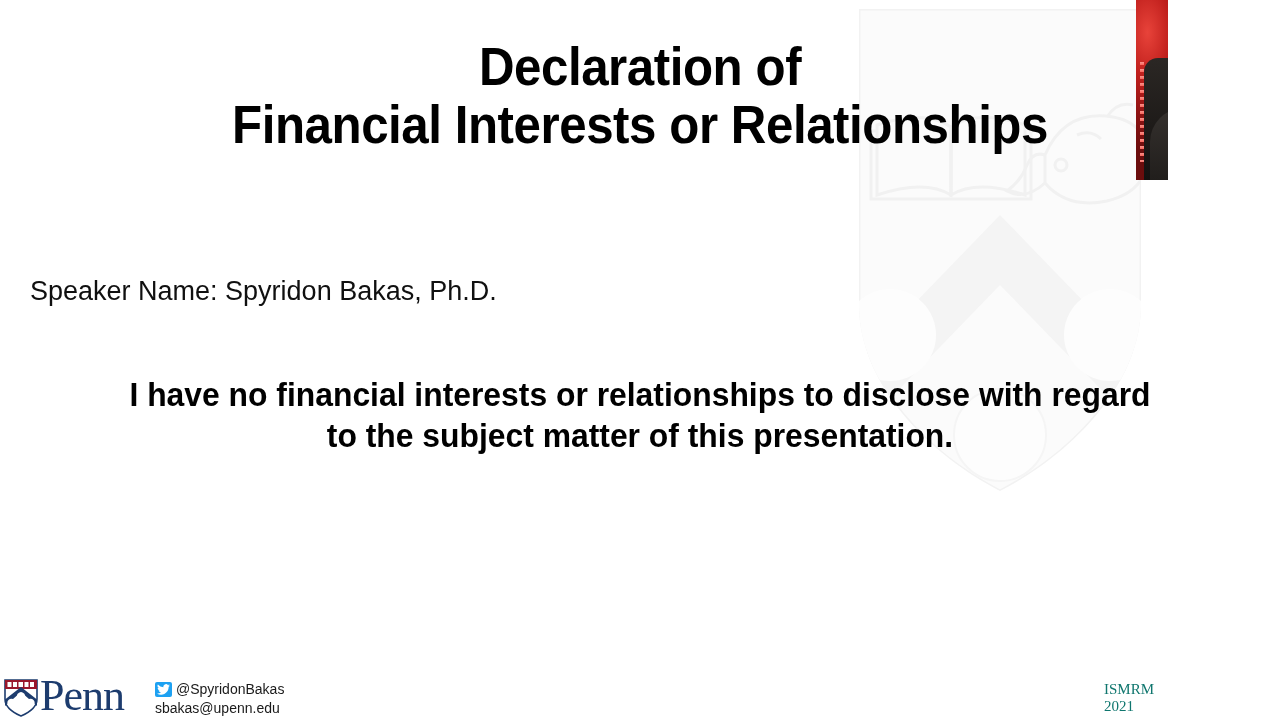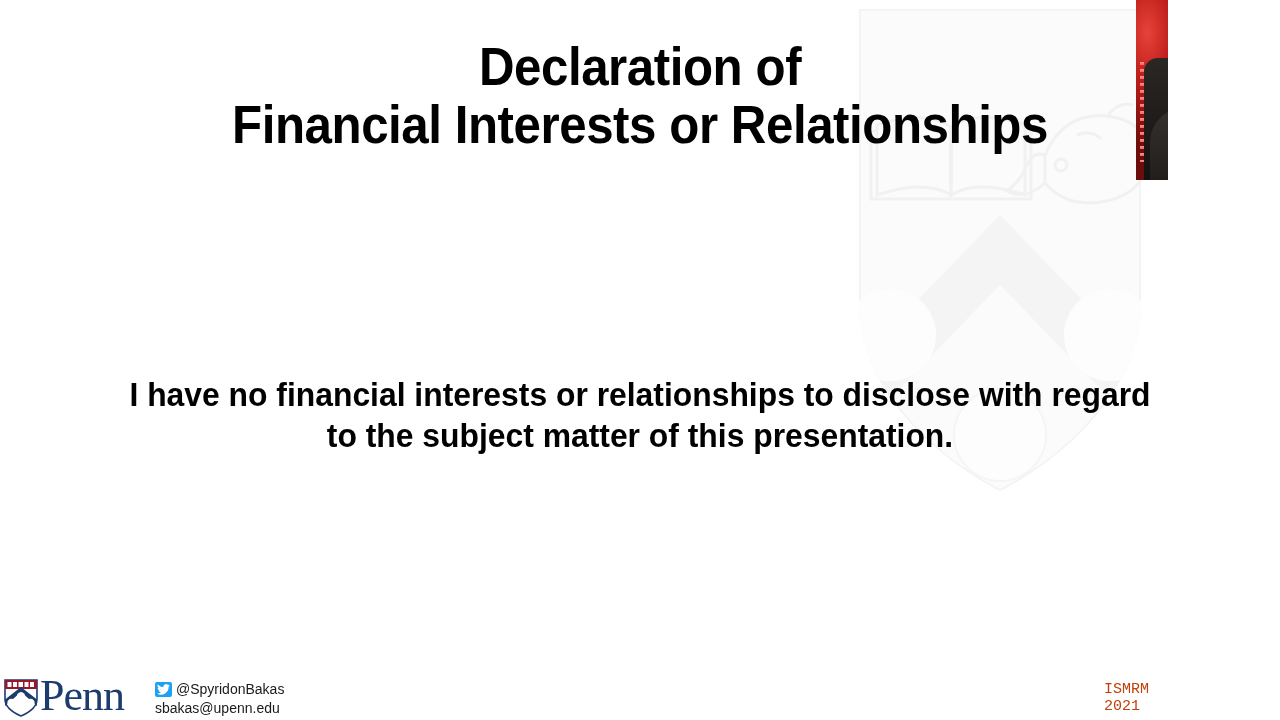--- a/index.html
+++ b/index.html
@@ -298,23 +298,23 @@
     flex: 0 0 auto;
   }
   #twitter-icon svg { position: absolute; left: 2px; top: 2px; }
   #contact .email { margin-top: 1px; }
 
   
   #ismrm-label {
     position: absolute;
     left: 1104px;
     top: 681px;
-    font-family: Liberation Mono, monospace;
+    font-family: Liberation Serif, serif;
     font-size: 15px;
-    color: #c2410c;
+    color: #0f766e;
   }
 
   
   #cbica-logo {
     position: absolute;
     left: 1200px;
     top: 678px;
     width: 76px;
     height: 40px;
     background: #0b0b0b;
@@ -390,20 +390,21 @@
         </g>
       </g>
     </svg>
   </div>
 
   <div id="title-block">
     <span class="tline">Declaration of</span>
     <span class="tline">Financial Interests or Relationships</span>
   </div>
 
+  <div id="speaker-line">Speaker Name: Spyridon Bakas, Ph.D.</div>
 
   <div id="disclosure">
     <span class="dline">I have no financial interests or relationships to disclose with regard</span>
     <span class="dline">to the subject matter of this presentation.</span>
   </div>
 
   <div id="webcam">
     <div class="wall"></div>
     <div class="ledstrip"></div>
     <div class="chair"></div>

